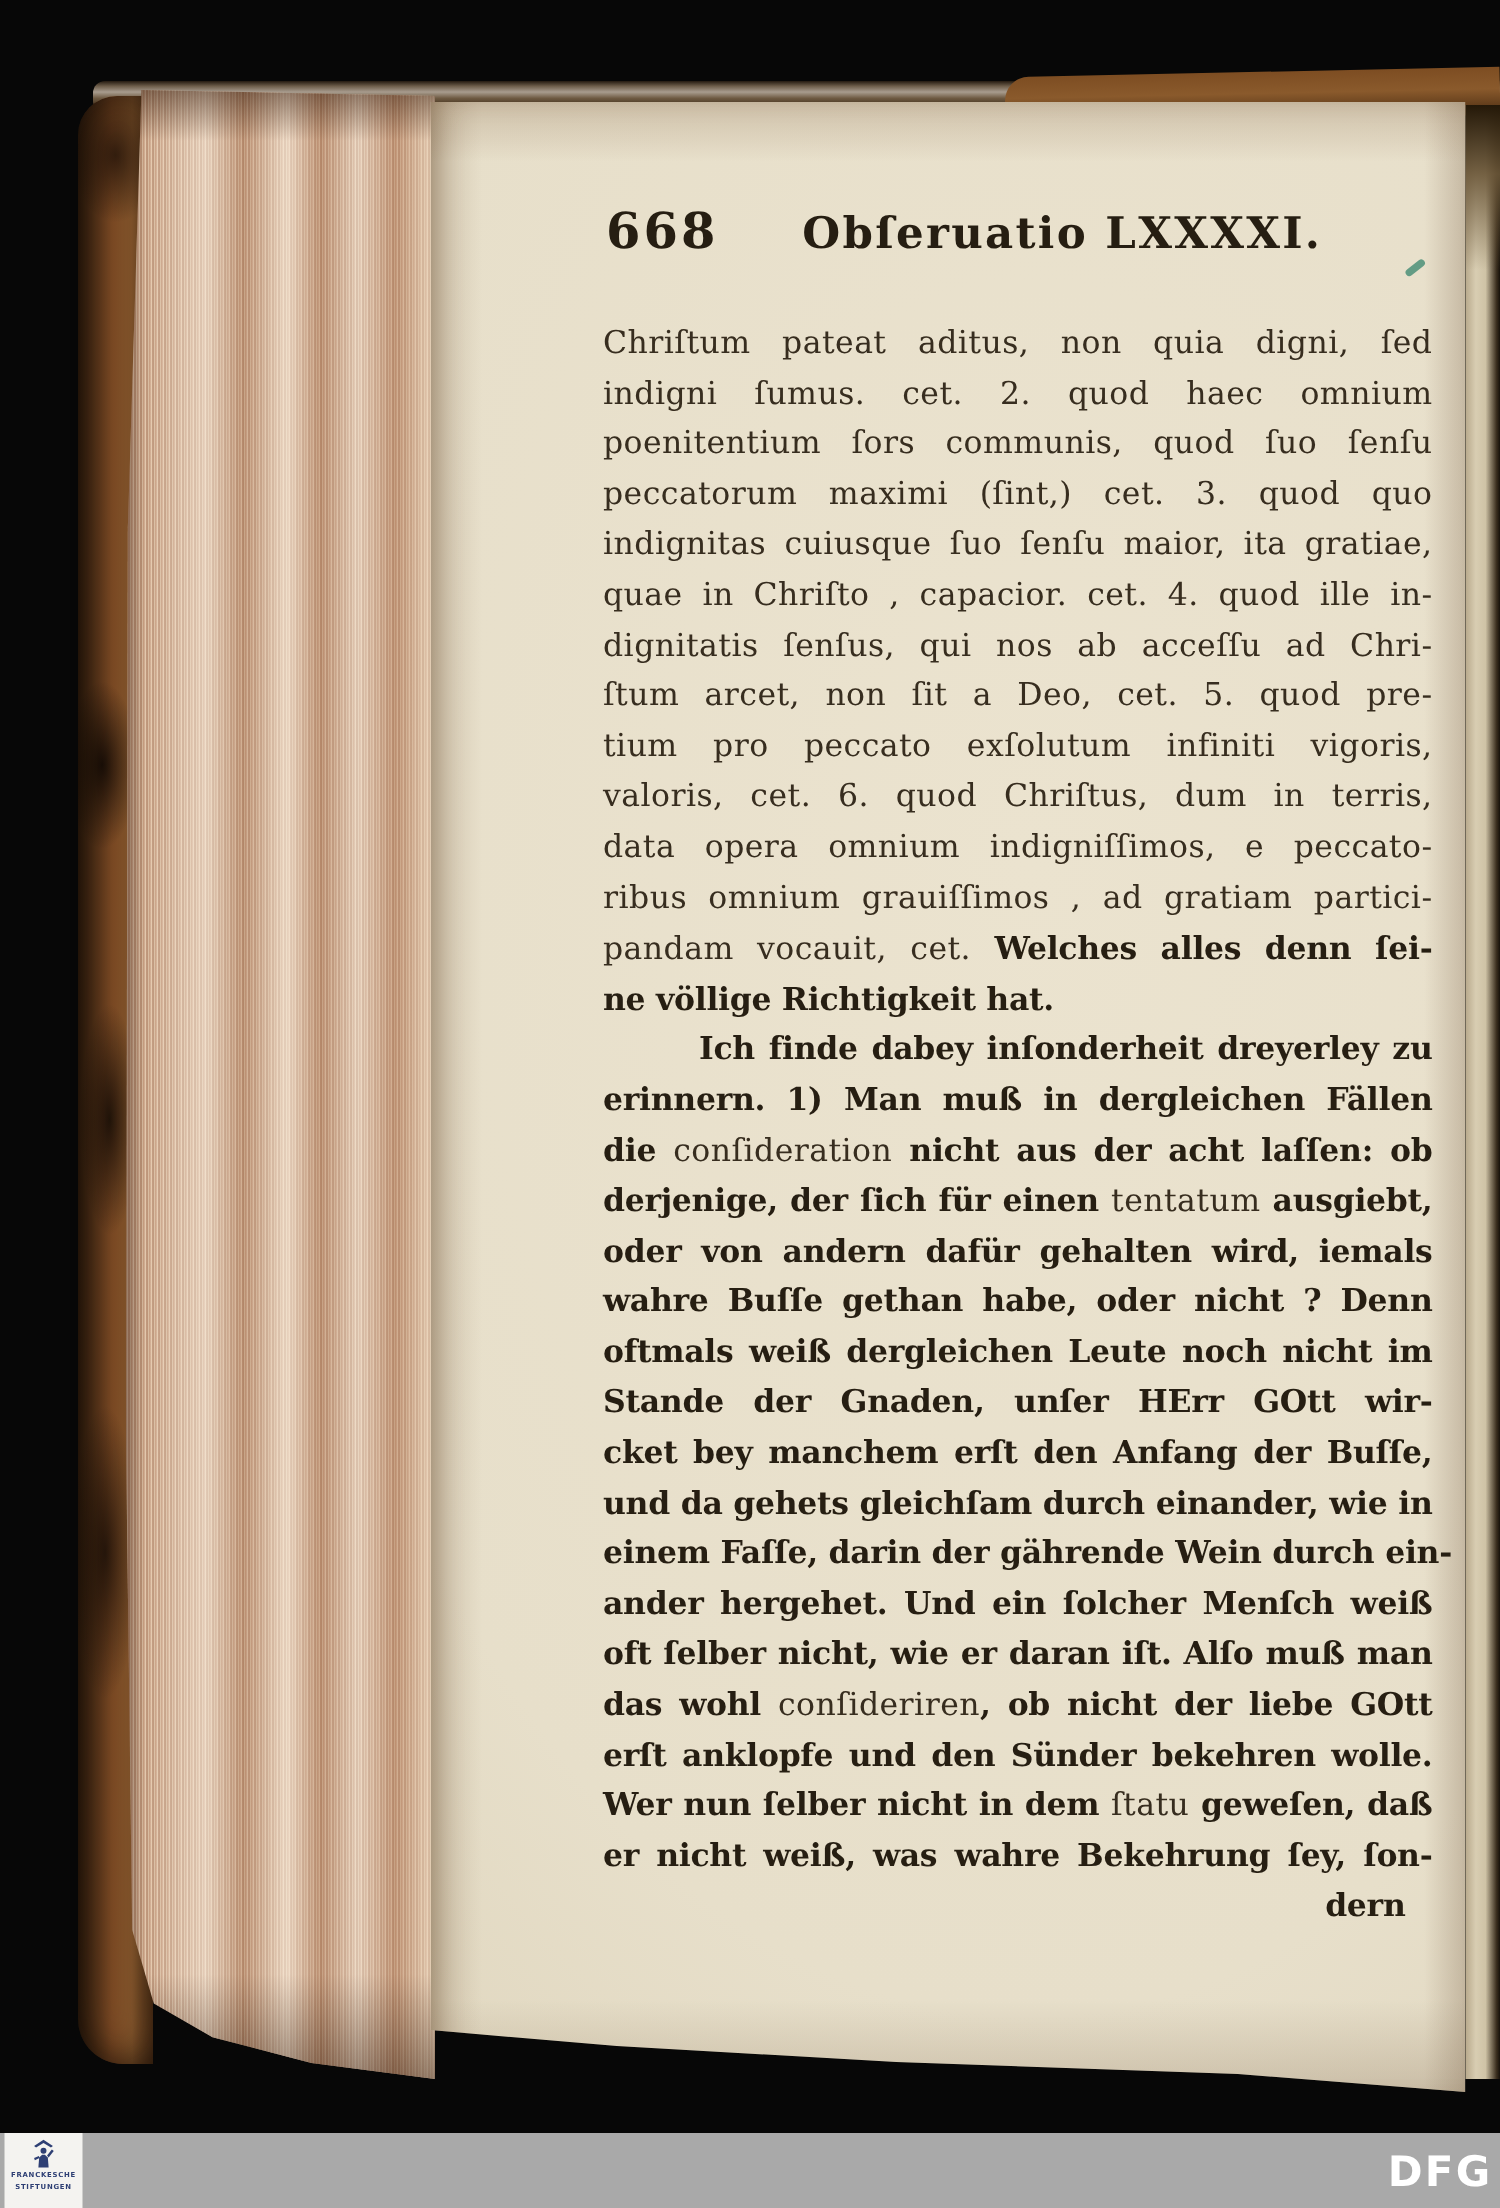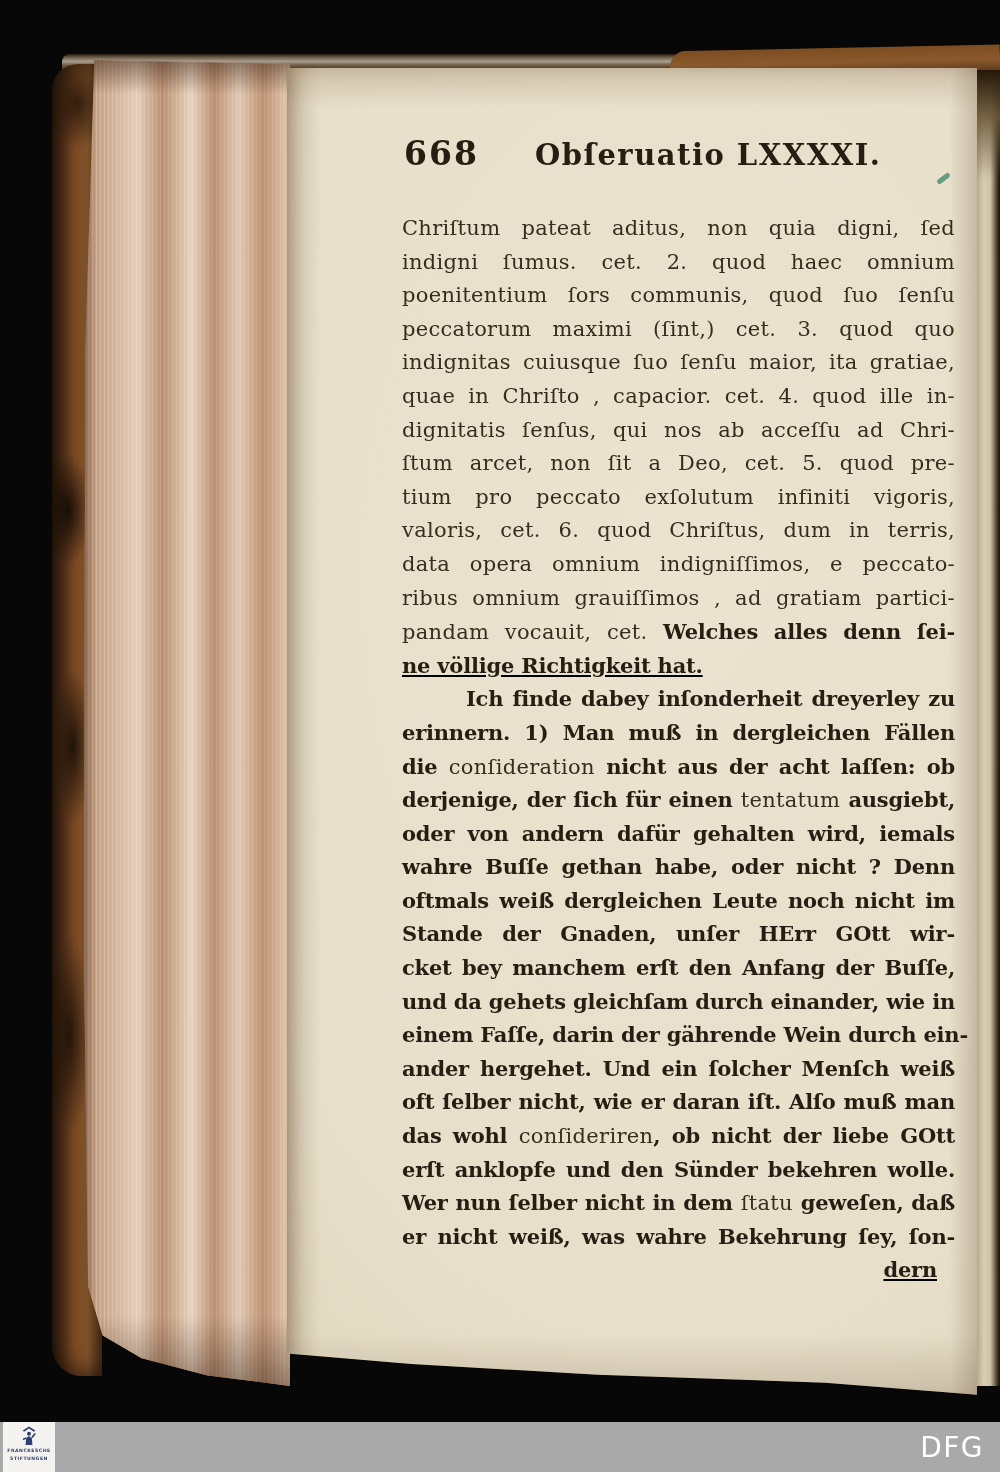--- a/index.html
+++ b/index.html
@@ -72,21 +72,21 @@
   .pagenum{font-size:33px;font-weight:700;letter-spacing:2px;}
   .obs-title{font-size:29px;font-weight:700;letter-spacing:1.5px;margin-left:56px;}
   .page-text{
     position:absolute;left:402px;top:201px;width:553px;margin-top:11px;
   }
   .tline{
     height:33.6px;line-height:33.6px;font-size:21px;
     text-align:justify;text-align-last:justify;
     white-space:nowrap;
   }
-  .tline.nojust{text-align-last:left;text-decoration:underline;}
+  .tline.nojust{text-align-last:left;}
   .tline.indent{padding-left:64px;}
   .tline.catch{text-align-last:right;padding-right:18px;}
   .lat{font-weight:400;letter-spacing:.3px;color:var(--ink_latin,#372d1f);}
   .frk{font-weight:700;letter-spacing:-.2px;color:var(--ink_fraktur,#261e12);}
   
   .footer-bar{
     position:absolute;left:0;top:1422px;width:1000px;height:50px;
     background:var(--footer_bar,#a9a9a9);
   }
   .logo-box{
@@ -99,22 +99,22 @@
     font-family:"DejaVu Sans",sans-serif;font-size:4.6px;line-height:6px;
     letter-spacing:.5px;color:var(--logo_blue,#2e3f74);text-align:center;
     font-weight:700;margin-top:2px;
   }
   .institution{
     position:absolute;left:78px;top:1422px;height:50px;line-height:50px;
     font-family:"DejaVu Serif",serif;font-size:22px;letter-spacing:.6px;
     color:var(--footer_text,#f7f7f5);
   }
   .dfg{
-    position:absolute;right:16px;top:1422px;height:50px;line-height:52px;
-    font-family:"DejaVu Sans",sans-serif;font-size:28px;font-weight:400;
+    position:absolute;right:5px;top:1422px;height:50px;line-height:52px;
+    font-family:"DejaVu Sans",sans-serif;font-size:28px;font-weight:700;
     letter-spacing:1.5px;color:#ffffff;
   }
 </style>
 </head>
 <body>
 
 <div class="scene">
 
   <div class="top-edge"></div>
   <div class="corner-tr"></div>

